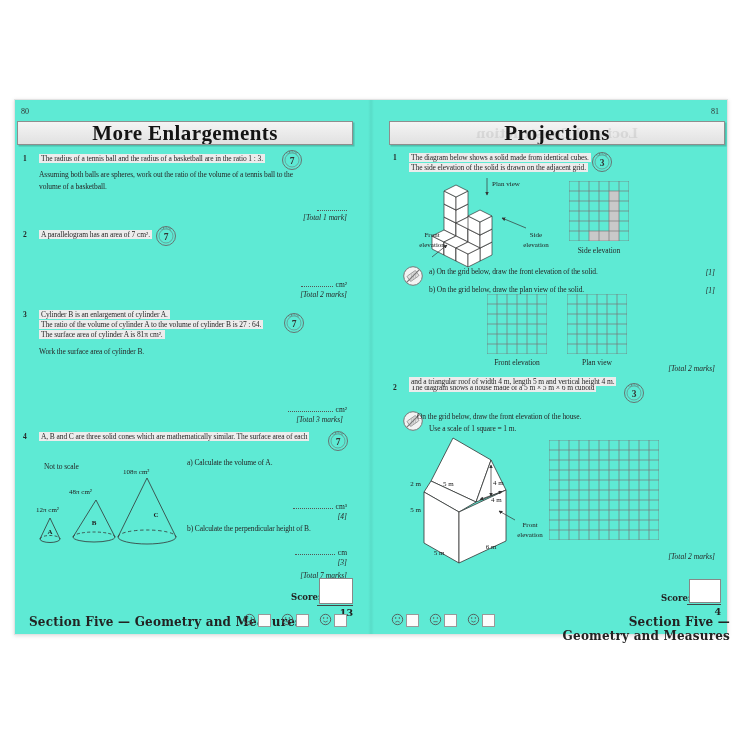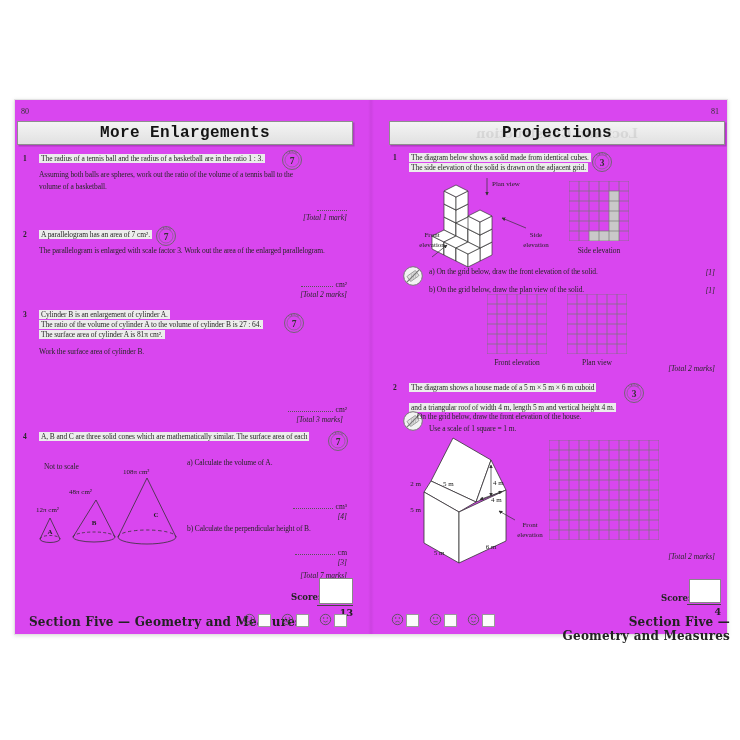--- a/index.html
+++ b/index.html
@@ -1,32 +1,32 @@
 <!DOCTYPE html>
 <html><head>
 <meta charset="utf-8">
 <style>
   html,body{margin:0;padding:0;background:#fff;}
   .canvas{position:relative;width:740px;height:740px;background:#fff;overflow:hidden;
           font-family:"Liberation Serif",serif;color:#222;}
-  .spread{position:absolute;left:14px;top:99px;width:712px;height:534px;background:#d946ef;
+  .spread{position:absolute;left:14px;top:99px;width:712px;height:534px;background:#5eead4;
           border:1px solid #e2e2e2;box-shadow:0 1px 4px rgba(0,0,0,.13);}
   .gutter{position:absolute;left:353px;top:0;width:6px;height:534px;
           background:linear-gradient(90deg,rgba(0,0,0,0),rgba(0,0,0,.06),rgba(0,0,0,0));}
   .page{position:absolute;top:0;width:356px;height:534px;}
   .page.left{left:0;}
   .page.right{left:356px;}
   .t{position:absolute;white-space:nowrap;font-size:7.5px;letter-spacing:-0.1px;line-height:9px;color:#262626;}
   .qnum{font-weight:bold;}
   .hl{background:#ececec;padding:0 2px;}
   .pageno{font-size:8px;color:#333;}
   .banner{position:absolute;height:22px;background:linear-gradient(#f4f4f4,#e1e1e1);
           border:1px solid #8e8e8e;box-shadow:1.5px 1.5px 0 rgba(0,0,0,.18);
           display:flex;align-items:center;justify-content:center;overflow:hidden;}
-  .banner .title{font-family:Liberation Mono, monospace;font-weight:bold;font-size:16px;
+  .banner .title{font-family:Liberation Serif, serif;font-weight:bold;font-size:21px;
           letter-spacing:.4px;color:#141414;z-index:2;}
   .ghost{position:absolute;left:0;top:4px;width:100%;text-align:center;transform:scaleX(-1);
           font-family:"DejaVu Serif",serif;font-weight:bold;font-size:13px;color:rgba(50,50,50,.10);z-index:1;}
   .ansrow{position:absolute;font-size:7.5px;}
   .dots{display:inline-block;border-bottom:1.3px dotted #555;height:6px;}
   .unit{margin-left:3px;}
   .marks{position:absolute;font-style:italic;font-size:7.5px;color:#262626;}
   .caption{position:absolute;font-size:7.5px;text-align:center;color:#262626;}
   .svgd{position:absolute;}
   .scorelabel{position:absolute;font-family:"DejaVu Serif",serif;font-weight:bold;font-size:8.5px;}
@@ -77,21 +77,20 @@
 
       <div class="t qnum" style="left:8px;top:130px">2</div>
       <div class="t" style="left:24px;top:130px"><span class="hl">A parallelogram has an area of 7 cm².</span></div>
       <svg class="stamp" style="left:140px;top:125px" width="22" height="22" viewBox="0 0 22 22">
         <circle cx="11" cy="11" r="9.5" fill="none" stroke="#666" stroke-width="0.9"></circle>
         <circle cx="11" cy="11" r="7" fill="none" stroke="#666" stroke-width="0.5"></circle>
         <path id="a2" d="M 3.8,11 A 7.2,7.2 0 0 1 18.2,11" fill="none"></path>
         <text font-size="3" fill="#555" text-anchor="middle"><textPath href="#a2" startOffset="50%">GRADE</textPath></text>
         <text x="11" y="14.5" text-anchor="middle" font-family="'DejaVu Serif',serif" font-weight="bold" font-size="9.5" fill="#333">7</text>
       </svg>
-      <div class="t" style="left:24px;top:146px">The parallelogram is enlarged with scale factor 3. Work out the area of the enlarged parallelogram.</div>
       <div class="ansrow" style="right:24px;top:180px"><span class="dots" style="width:32px"></span><span class="unit">cm²</span></div>
       <div class="marks" style="right:24px;top:190px">[Total 2 marks]</div>
 
       <div class="t qnum" style="left:8px;top:210px">3</div>
       <div class="t" style="left:24px;top:210px"><span class="hl">Cylinder B is an enlargement of cylinder A.</span></div>
       <div class="t" style="left:24px;top:220px"><span class="hl">The ratio of the volume of cylinder A to the volume of cylinder B is 27 : 64.</span></div>
       <div class="t" style="left:24px;top:230px"><span class="hl">The surface area of cylinder A is 81π cm².</span></div>
       <svg class="stamp" style="left:268px;top:212px" width="22" height="22" viewBox="0 0 22 22">
         <circle cx="11" cy="11" r="9.5" fill="none" stroke="#666" stroke-width="0.9"></circle>
         <circle cx="11" cy="11" r="7" fill="none" stroke="#666" stroke-width="0.5"></circle>
@@ -311,21 +310,21 @@
           <line x1="0" y1="40" x2="60" y2="40" stroke="#777" stroke-width="0.7"></line>
           <line x1="0" y1="50" x2="60" y2="50" stroke="#777" stroke-width="0.7"></line>
           <line x1="0" y1="60" x2="60" y2="60" stroke="#777" stroke-width="0.7"></line>
         </svg>
       <div class="caption" style="left:116px;top:258px;width:60px">Front elevation</div>
       <div class="caption" style="left:196px;top:258px;width:60px">Plan view</div>
       <div class="marks" style="right:12px;top:264px">[Total 2 marks]</div>
 
       <div class="t qnum" style="left:22px;top:283px">2</div>
       <div class="t" style="left:38px;top:283px"><span class="hl">The diagram shows a house made of a 5 m × 5 m × 6 m cuboid</span></div>
-      <div class="t" style="left:38px;top:303px"><span class="hl">and a triangular roof of width 4 m, length 5 m and vertical height 4 m.</span></div>
+      <div class="t" style="left:38px;top:277px"><span class="hl">and a triangular roof of width 4 m, length 5 m and vertical height 4 m.</span></div>
       <svg class="stamp" style="left:252px;top:282px" width="22" height="22" viewBox="0 0 22 22">
         <circle cx="11" cy="11" r="9.5" fill="none" stroke="#666" stroke-width="0.9"></circle>
         <circle cx="11" cy="11" r="7" fill="none" stroke="#666" stroke-width="0.5"></circle>
         <path id="a6" d="M 3.8,11 A 7.2,7.2 0 0 1 18.2,11" fill="none"></path>
         <text font-size="3" fill="#555" text-anchor="middle"><textPath href="#a6" startOffset="50%">GRADE</textPath></text>
         <text x="11" y="14.5" text-anchor="middle" font-family="'DejaVu Serif',serif" font-weight="bold" font-size="9.5" fill="#333">3</text>
       </svg>
       <svg style="left:31px;top:310px" width="22" height="22" viewBox="0 0 22 22">
         <circle cx="11" cy="11" r="9.3" fill="#f3f3f3" stroke="#777" stroke-width="1"></circle>
         <g transform="rotate(-35 11 11)">

